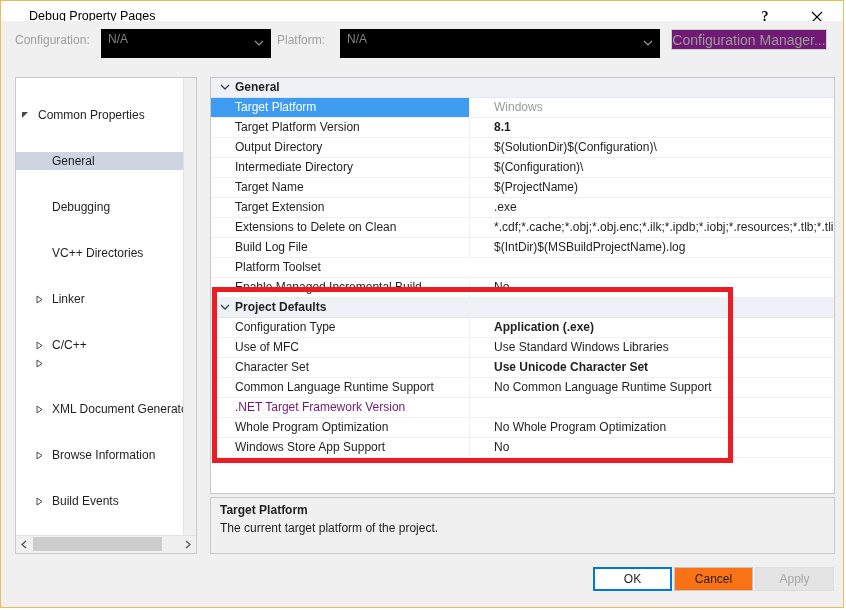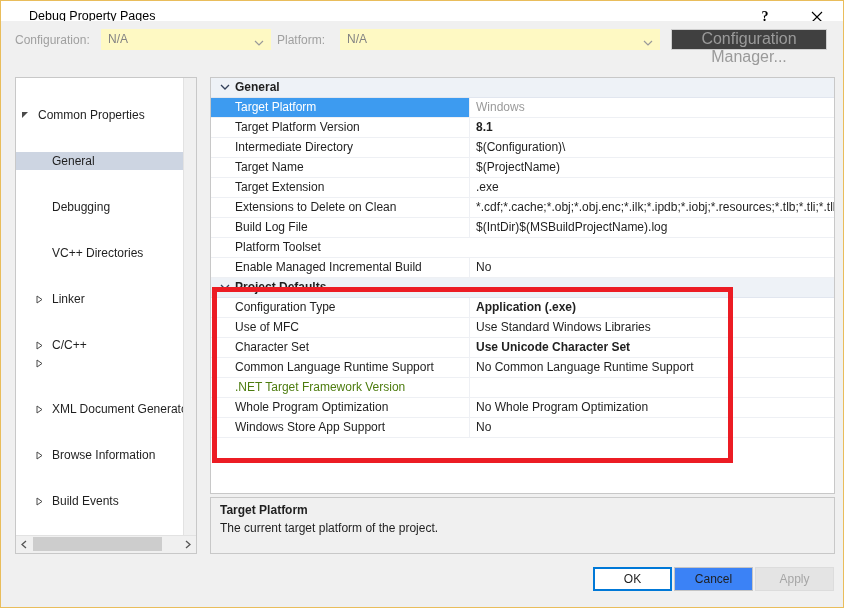--- a/index.html
+++ b/index.html
@@ -83,22 +83,22 @@
   }
   #platform-label {
     position: absolute;
     left: 276px; top: 12px;
     color: #a0a0a0;
     font-size: 12px;
   }
   .combo {
     position: absolute;
     top: 8px;
-    height: 21px;
-    background: #fef9c3;
+    height: 29px;
+    background: #000000;
     border: none;
     box-sizing: border-box;
   }
   #configuration-combo { left: 100px; width: 170px; }
   #platform-combo { left: 339px; width: 320px; }
   .combo-value {
     position: absolute;
     left: 7px;
     top: 3px;
     color: #838383;
@@ -108,24 +108,24 @@
     position: absolute;
     right: 7px;
     top: 7px;
   }
   #configmanager-button {
     position: absolute;
     left: 670px;
     top: 8px;
     width: 156px;
     height: 21px;
-    background: #404040;
+    background: #701a75;
     border: 1px solid #cfcfcf;
     color: #9a9a9a;
-    font-size: 16px;
+    font-size: 14px;
     font-family: "Liberation Sans", sans-serif;
     box-sizing: border-box;
     padding: 0;
     cursor: default;
   }
 
   
   #tree-panel {
     position: absolute;
     left: 14px;
@@ -241,28 +241,28 @@
     font-size: 12px;
     color: #1f1f1f;
     overflow: hidden;
   }
   .section .name-cell {
     font-weight: bold;
     padding-left: 24px;
     background: transparent;
     border-right: none;
   }
-  .name-cell.dim { color: #4d7c0f; }
+  .name-cell.dim { color: #701a75; }
   .value-cell {
     position: absolute;
     left: 258px;
     top: 0;
     right: 0;
     height: 19px;
-    padding-left: 6px;
+    padding-left: 24px;
     box-sizing: border-box;
     font-size: 12px;
     color: #1f1f1f;
     border-left: 1px solid #eef0f4;
     overflow: hidden;
   }
   .section .value-cell { border-left: none; }
   .value-cell.bold { font-weight: bold; }
   .value-cell.dim { color: #9a9a9a; }
   .row-twisty {
@@ -326,21 +326,21 @@
     color: #1f1f1f;
     box-sizing: border-box;
     padding: 0;
     cursor: default;
   }
   #ok-button {
     left: 592px;
     background: #ffffff;
     border: 2px solid #0078d7;
   }
-  #cancel-button { left: 673px; background: #3b82f6; border: 1px solid #c4c4c4; }
+  #cancel-button { left: 673px; background: #f97316; border: 1px solid #c4c4c4; }
   #apply-button {
     left: 754px;
     background: #e4e4e4;
     border: 1px solid #dcdcdc;
     color: #a6a6a6;
   }
 </style>
 </head>
 <body>
 
@@ -504,20 +504,24 @@
       </div>
       <div class="grid-row selected">
         <div class="name-cell">Target Platform</div>
         <div class="value-cell dim">Windows</div>
       </div>
       <div class="grid-row">
         <div class="name-cell">Target Platform Version</div>
         <div class="value-cell bold">8.1</div>
       </div>
       <div class="grid-row">
+        <div class="name-cell">Output Directory</div>
+        <div class="value-cell">$(SolutionDir)$(Configuration)\</div>
+      </div>
+      <div class="grid-row">
         <div class="name-cell">Intermediate Directory</div>
         <div class="value-cell">$(Configuration)\</div>
       </div>
       <div class="grid-row">
         <div class="name-cell">Target Name</div>
         <div class="value-cell">$(ProjectName)</div>
       </div>
       <div class="grid-row">
         <div class="name-cell">Target Extension</div>
         <div class="value-cell">.exe</div>

